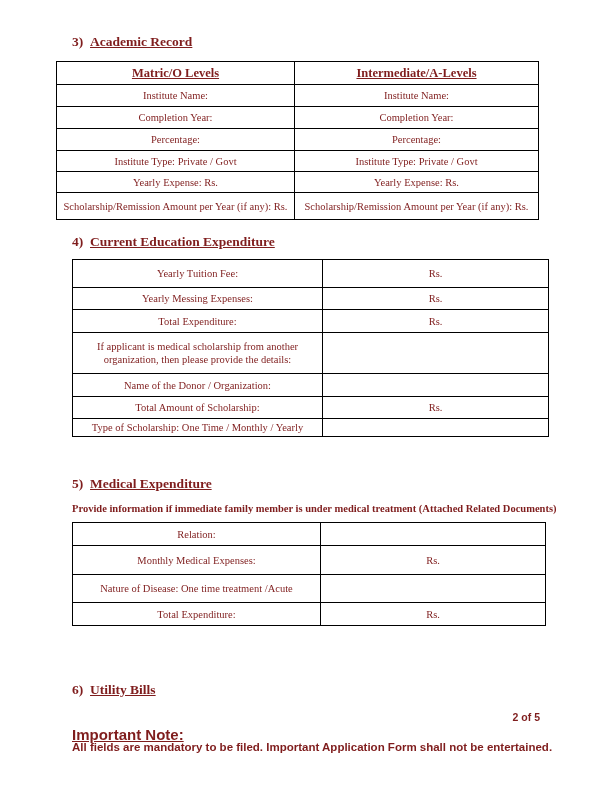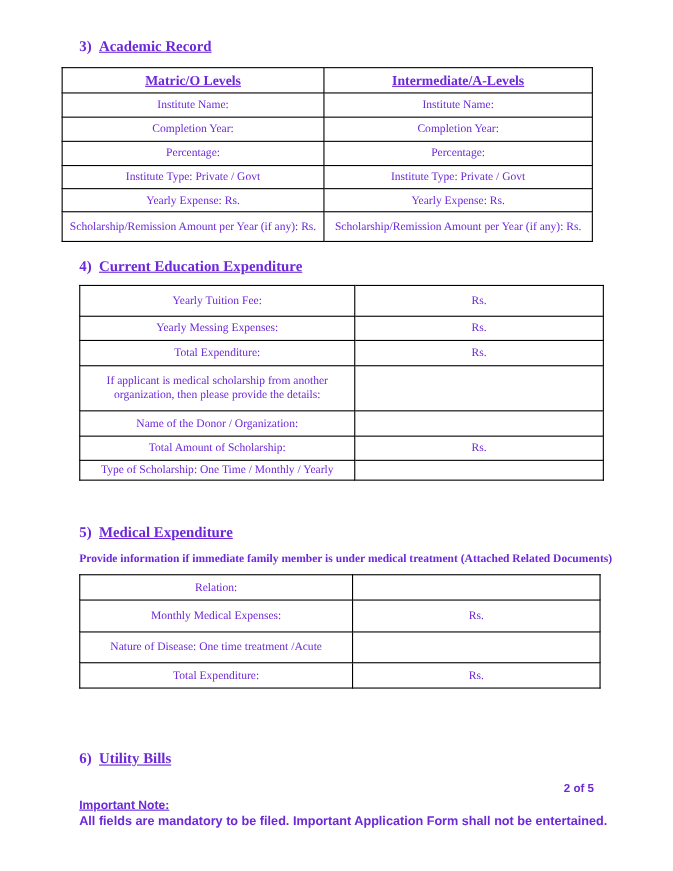--- a/index.html
+++ b/index.html
@@ -1,21 +1,21 @@
 <!DOCTYPE html>
 <html><head>
 <meta charset="utf-8">
 <style>
   html, body { margin: 0; padding: 0; background: #ffffff; }
   .page {
     position: relative;
     width: 612px;
     height: 792px;
     background: #ffffff;
-    color: #6d28d9;
+    color: #7f1d1d;
     font-family: "Liberation Serif", serif;
     overflow: hidden;
   }
   .abs { position: absolute; }
 
   
   .sec-heading {
     left: 72px;
     font-size: 13.5px;
     font-weight: bold;
@@ -63,21 +63,21 @@
     left: 440px;
     width: 100px;
     text-align: right;
     font-family: "Liberation Sans", sans-serif;
     font-size: 10.5px;
     font-weight: bold;
   }
   .foot-title {
     left: 72px;
     font-family: "Liberation Sans", sans-serif;
-    font-size: 11px;
+    font-size: 15px;
     font-weight: bold;
     text-decoration: underline;
   }
   .foot-body {
     left: 72px;
     width: 470px;
     font-family: "Liberation Sans", sans-serif;
     font-size: 11.5px;
     font-weight: bold;
     white-space: nowrap;

